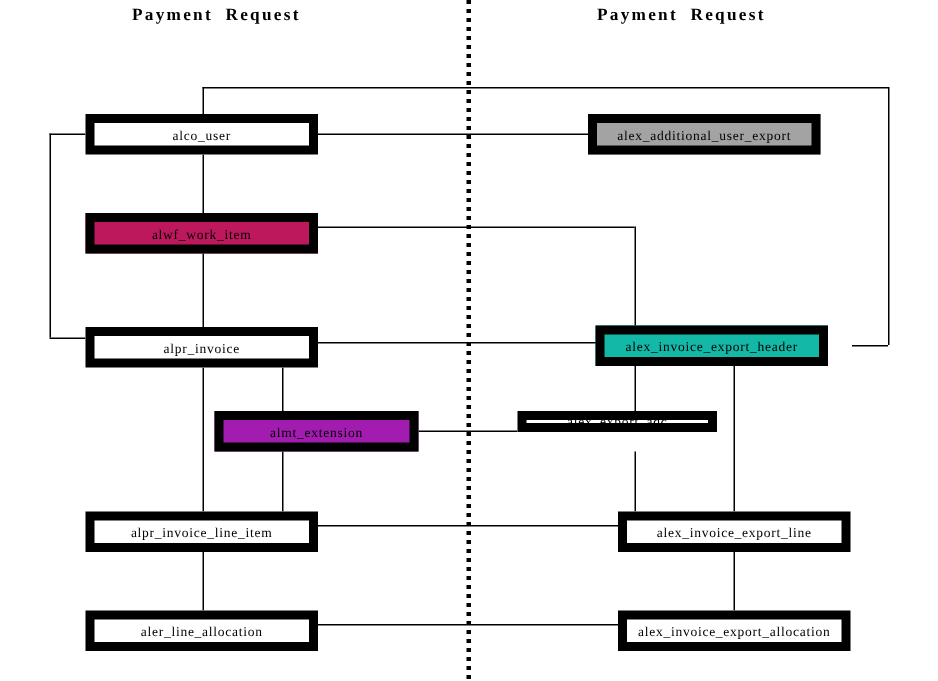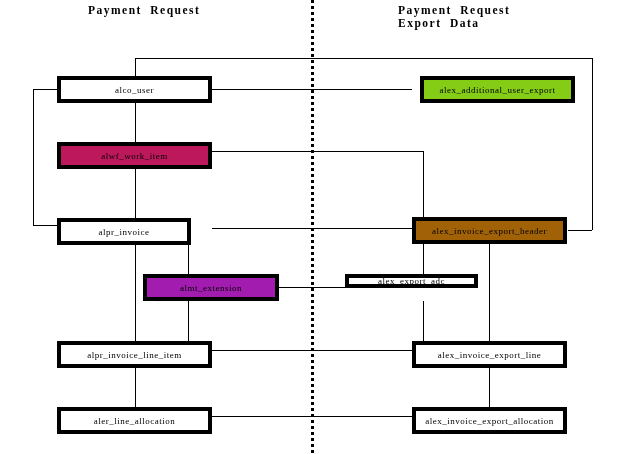--- a/index.html
+++ b/index.html
@@ -24,21 +24,21 @@
   .col-title.right{left:398px;top:4px;}
   .divider{
     position:absolute;
     top:0;bottom:0;
     width:3px;
     background:repeating-linear-gradient(to bottom,#000 0 3px,transparent 3px 6px);
   }
   .entity-box{
     position:absolute;
     box-sizing:border-box;
-    border:4px solid #000000;
+    border:6px solid #000000;
     background:#fff;
     display:flex;
     align-items:center;
     justify-content:center;
     z-index:2;
   }
   .entity-label{
     font-size:9px;
     letter-spacing:0.5px;
     color:#000;
@@ -52,21 +52,20 @@
 </style>
 </head>
 <body>
 
 <div class="canvas">
   <div class="col-title left">
     <div>Payment Request</div>
   </div>
   <div class="col-title right">
     <div>Payment Request</div>
-    <div>Export Data</div>
   </div>
   <div class="divider" id="divider" style="left: 311px;"></div>
   <div id="lines-layer">
       <div class="seg" style="left: 135px; top: 58px; width: 1px; height: 18px; background: rgb(0, 0, 0);"></div>
       <div class="seg" style="left: 135px; top: 58px; width: 457px; height: 1px; background: rgb(0, 0, 0);"></div>
       <div class="seg" style="left: 592px; top: 58px; width: 1px; height: 172px; background: rgb(0, 0, 0);"></div>
       <div class="seg" style="left: 568px; top: 230px; width: 24px; height: 1px; background: rgb(0, 0, 0);"></div>
       <div class="seg" style="left: 33px; top: 89px; width: 24px; height: 1px; background: rgb(0, 0, 0);"></div>
       <div class="seg" style="left: 33px; top: 89px; width: 1px; height: 136px; background: rgb(0, 0, 0);"></div>
       <div class="seg" style="left: 33px; top: 225px; width: 24px; height: 1px; background: rgb(0, 0, 0);"></div>
@@ -88,36 +87,36 @@
       <div class="seg" style="left: 212px; top: 416px; width: 200px; height: 1px; background: rgb(0, 0, 0);"></div>
       <div class="seg" style="left: 489px; top: 368px; width: 1px; height: 39px; background: rgb(0, 0, 0);"></div>
     </div>
   <div id="boxes-layer">
       <div class="entity-box" style="left: 57px; top: 76px; width: 155px; height: 27px; border-color: rgb(0, 0, 0); background: rgb(255, 255, 255);">
         <span class="entity-label" style="color: rgb(0, 0, 0);">alco_user</span>
       </div>
       <div class="entity-box" style="left: 57px; top: 142px; width: 155px; height: 27px; border-color: rgb(0, 0, 0); background: #be185d;">
         <span class="entity-label" style="color: rgb(0, 0, 0);">alwf_work_item</span>
       </div>
-      <div class="entity-box" style="left: 57px; top: 218px; width: 134px; height: 27px; border-color: rgb(0, 0, 0); background: rgb(255, 255, 255);">
+      <div class="entity-box" style="left: 57px; top: 218px; width: 155px; height: 27px; border-color: rgb(0, 0, 0); background: rgb(255, 255, 255);">
         <span class="entity-label" style="color: rgb(0, 0, 0);">alpr_invoice</span>
       </div>
       <div class="entity-box" style="left: 143px; top: 274px; width: 136px; height: 27px; border-color: rgb(0, 0, 0); background: #a21caf;">
         <span class="entity-label" style="color: rgb(0, 0, 0);">almt_extension</span>
       </div>
       <div class="entity-box" style="left: 57px; top: 341px; width: 155px; height: 27px; border-color: rgb(0, 0, 0); background: rgb(255, 255, 255); justify-content: center;">
         <span class="entity-label" style="color: rgb(0, 0, 0);">alpr_invoice_line_item</span>
       </div>
       <div class="entity-box" style="left: 57px; top: 407px; width: 155px; height: 27px; border-color: rgb(0, 0, 0); background: rgb(255, 255, 255);">
         <span class="entity-label" style="color: rgb(0, 0, 0); text-align: center;">aler_line_allocation</span>
       </div>
-      <div class="entity-box" style="left: 420px; top: 76px; width: 155px; height: 27px; border-color: rgb(0, 0, 0); background: #84cc16;">
+      <div class="entity-box" style="left: 392px; top: 76px; width: 155px; height: 27px; border-color: rgb(0, 0, 0); background: #a3a3a3;">
         <span class="entity-label" style="color: rgb(0, 0, 0);">alex_additional_user_export</span>
       </div>
-      <div class="entity-box" style="left: 412px; top: 217px; width: 155px; height: 27px; border-color: rgb(0, 0, 0); background: #a16207;">
+      <div class="entity-box" style="left: 397px; top: 217px; width: 155px; height: 27px; border-color: rgb(0, 0, 0); background: #14b8a6;">
         <span class="entity-label" style="color: rgb(0, 0, 0);">alex_invoice_export_header</span>
       </div>
       <div class="entity-box" style="left: 345px; top: 274px; width: 133px; height: 14px; border-color: rgb(0, 0, 0); background: rgb(255, 255, 255);">
         <span class="entity-label" style="color: rgb(0, 0, 0);">alex_export_adc</span>
       </div>
       <div class="entity-box" style="left: 412px; top: 341px; width: 155px; height: 27px; border-color: rgb(0, 0, 0); background: rgb(255, 255, 255);">
         <span class="entity-label" style="color: rgb(0, 0, 0);">alex_invoice_export_line</span>
       </div>
       <div class="entity-box" style="left: 412px; top: 407px; width: 155px; height: 27px; border-color: rgb(0, 0, 0); background: rgb(255, 255, 255);">
         <span class="entity-label" style="color: rgb(0, 0, 0);">alex_invoice_export_allocation</span>

